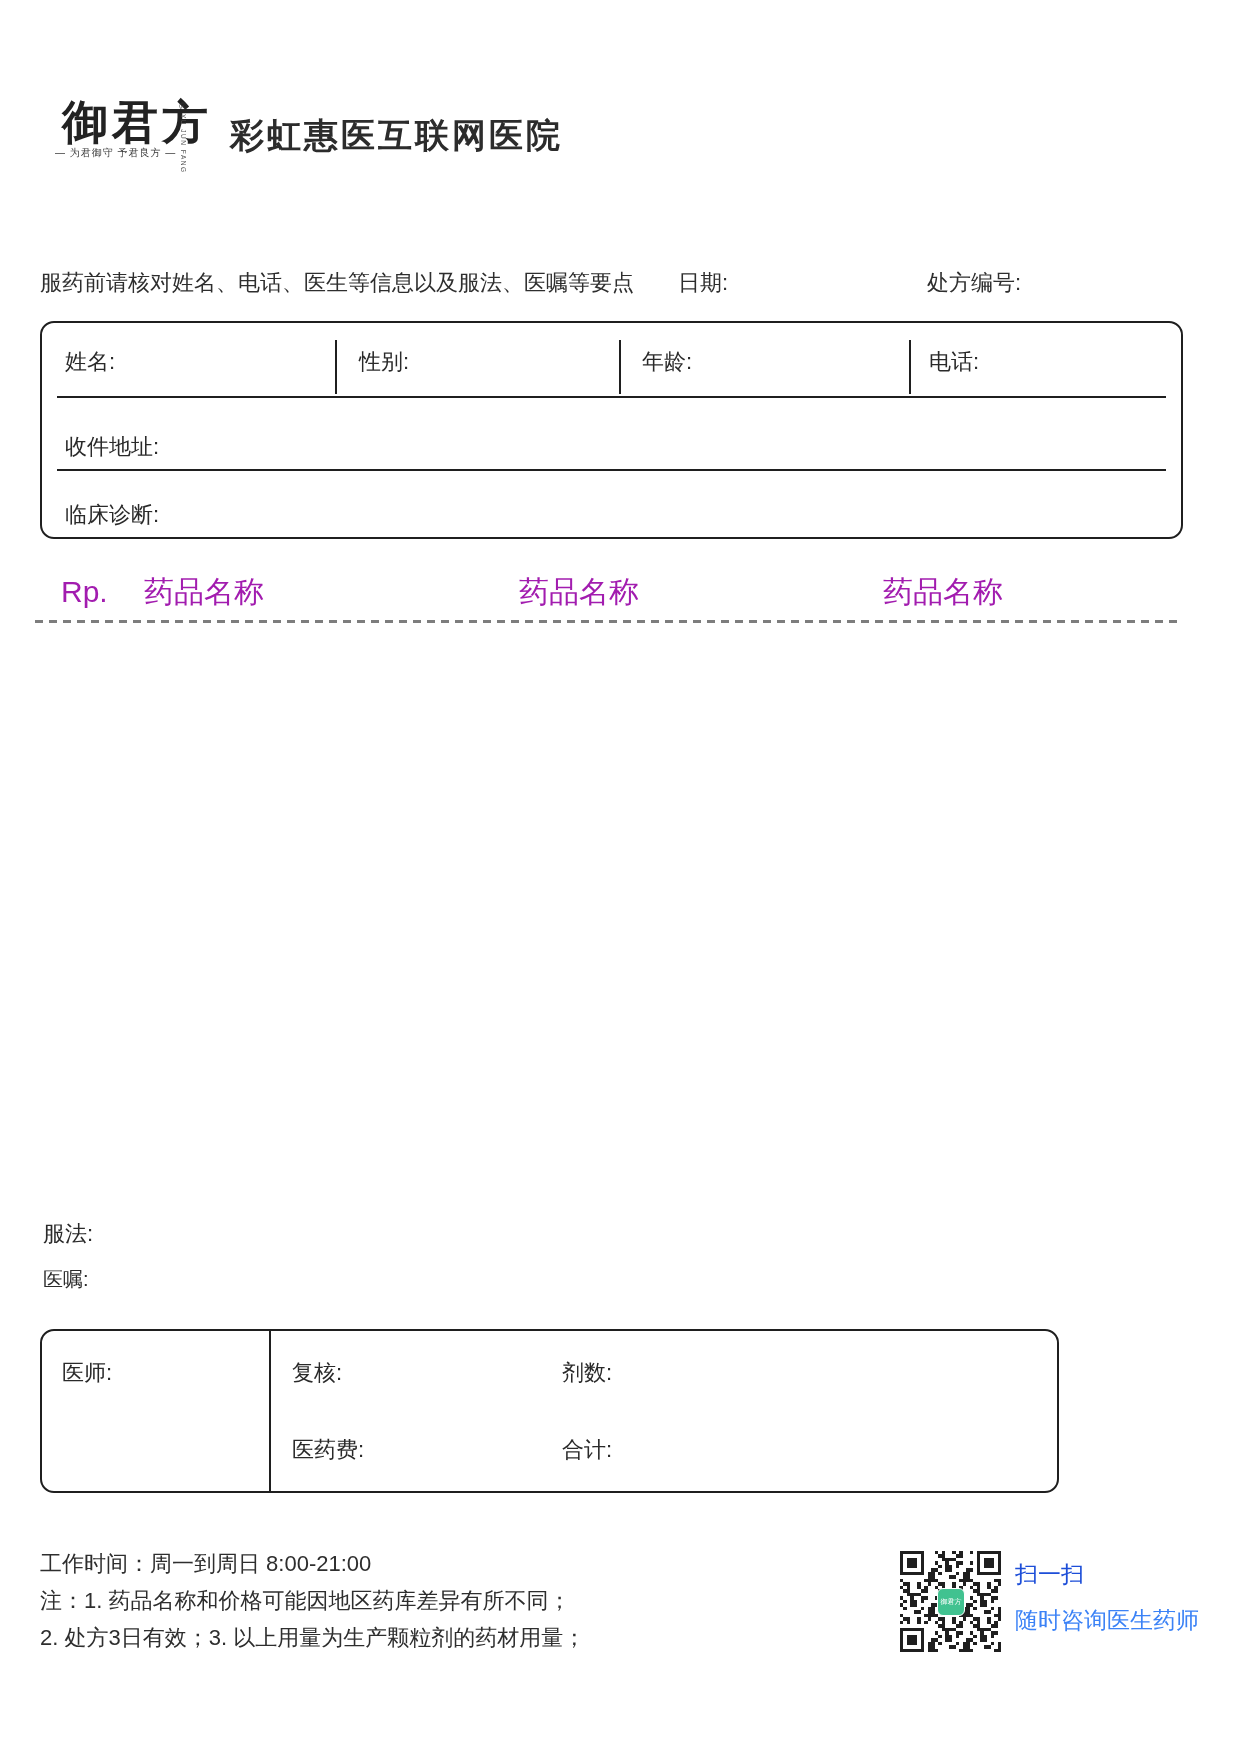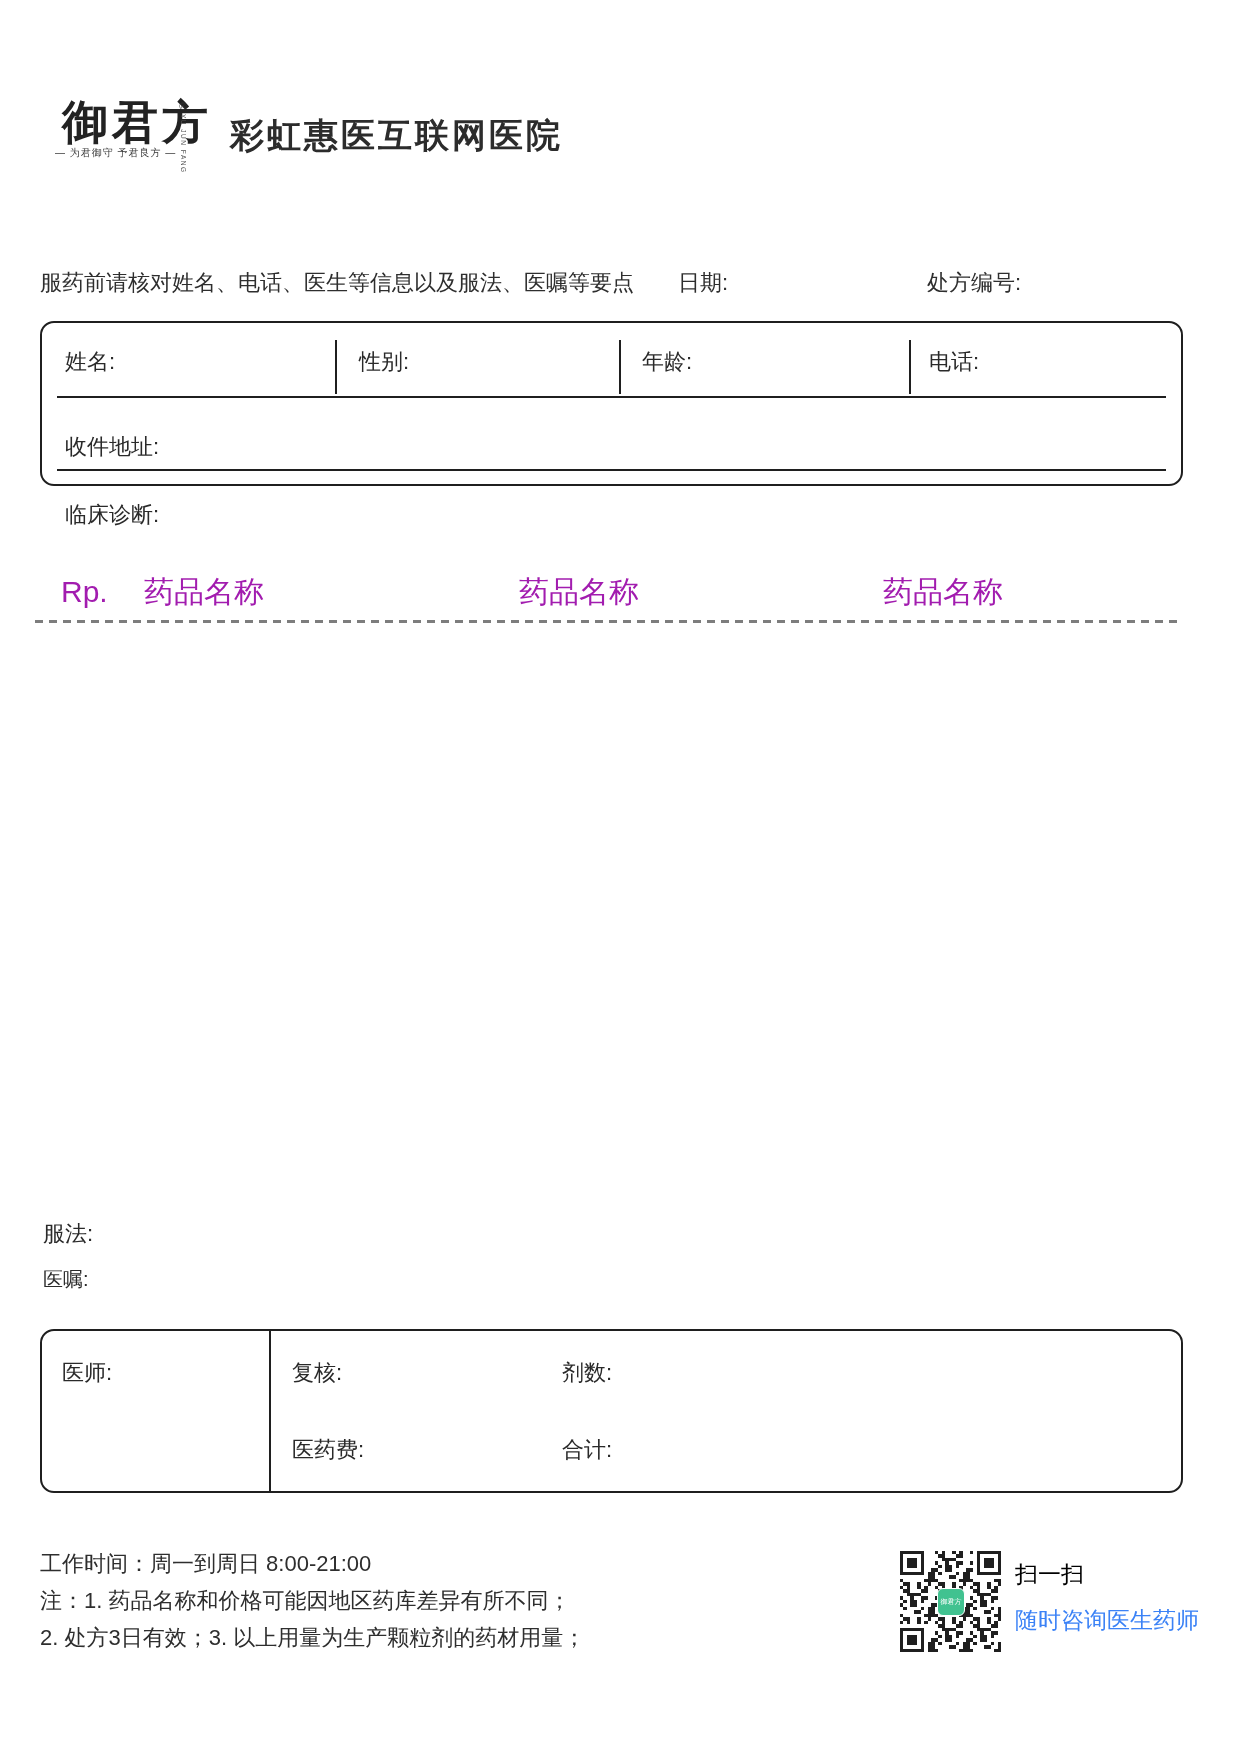--- a/index.html
+++ b/index.html
@@ -29,21 +29,21 @@
   }
 
   
   .meta-text{top:271px;font-size:22px;line-height:24px;color:#2e2e2e;}
   .notice{left:40px;}
   .date-label{left:667px;margin-left:11px;}
   .rx-label{left:927px;}
 
   
   .patient-box{
-    left:40px;top:321px;width:1143px;height:165px;
+    left:40px;top:321px;width:1143px;height:218px;
     border:2px solid #1f1f1f;border-radius:14px;box-sizing:border-box;background:#fff;
   }
   .pb-label{position:absolute;font-size:22px;line-height:24px;color:#2a2a2a;}
   .pb-name{left:23px;top:27px;}
   .pb-gender{left:317px;top:27px;}
   .pb-age{left:600px;top:27px;}
   .pb-phone{left:887px;top:27px;}
   .pb-address{left:23px;top:112px;}
   .pb-diagnosis{left:23px;top:180px;}
   .v-div{position:absolute;top:17px;height:54px;width:2px;background:#1f1f1f;}
@@ -59,21 +59,21 @@
     left:35px;top:620px;width:1148px;height:3px;
     background:repeating-linear-gradient(90deg,#7d7d7d 0 8px,transparent 8px 14px);
   }
 
   
   .usage-label{left:43px;top:1222px;font-size:22px;line-height:24px;}
   .advice-label{left:43px;top:1267px;font-size:20px;line-height:24px;}
 
   
   .sign-box{
-    left:40px;top:1329px;width:1143px;height:164px;
+    left:40px;top:1329px;width:1019px;height:164px;
     border:2px solid #1f1f1f;border-radius:14px;box-sizing:border-box;background:#fff;
   }
   .sb-div{position:absolute;left:227px;top:0;bottom:0;width:2px;background:#1f1f1f;}
   .sb-label{position:absolute;font-size:22px;line-height:24px;color:#2a2a2a;}
   .sb-physician{left:20px;top:30px;}
   .sb-review{left:250px;top:30px;}
   .sb-dose{left:520px;top:30px;}
   .sb-fee{left:250px;top:107px;}
   .sb-total{left:520px;top:107px;}
 
@@ -82,21 +82,21 @@
   .fl-1{top:1552px;} .fl-2{top:1589px;} .fl-3{top:1626px;}
 
   .qr{left:900px;top:1551px;width:101px;height:101px;}
   .qr svg{display:block;width:101px;height:101px;}
   .qr-badge{
     position:absolute;left:37px;top:37px;width:28px;height:28px;border-radius:6px;
     border:1px solid #fff;box-sizing:border-box;
     display:flex;align-items:center;justify-content:center;
     color:#fff;font-size:7px;letter-spacing:0;
   }
-  .qr-cap-1{left:1015px;top:1562px;font-size:23px;line-height:25px;color:#000000;}
+  .qr-cap-1{left:1015px;top:1562px;font-size:23px;line-height:25px;color:#1d4ed8;}
   .qr-cap-2{left:1015px;top:1608px;font-size:23px;line-height:25px;color:#3b82f6;}
 </style>
 </head>
 <body>
 
 <div class="page">
 
   <div class="abs logo-cn">御君方</div>
   <div class="abs logo-side">
     <span class="logo-reg">®</span>

